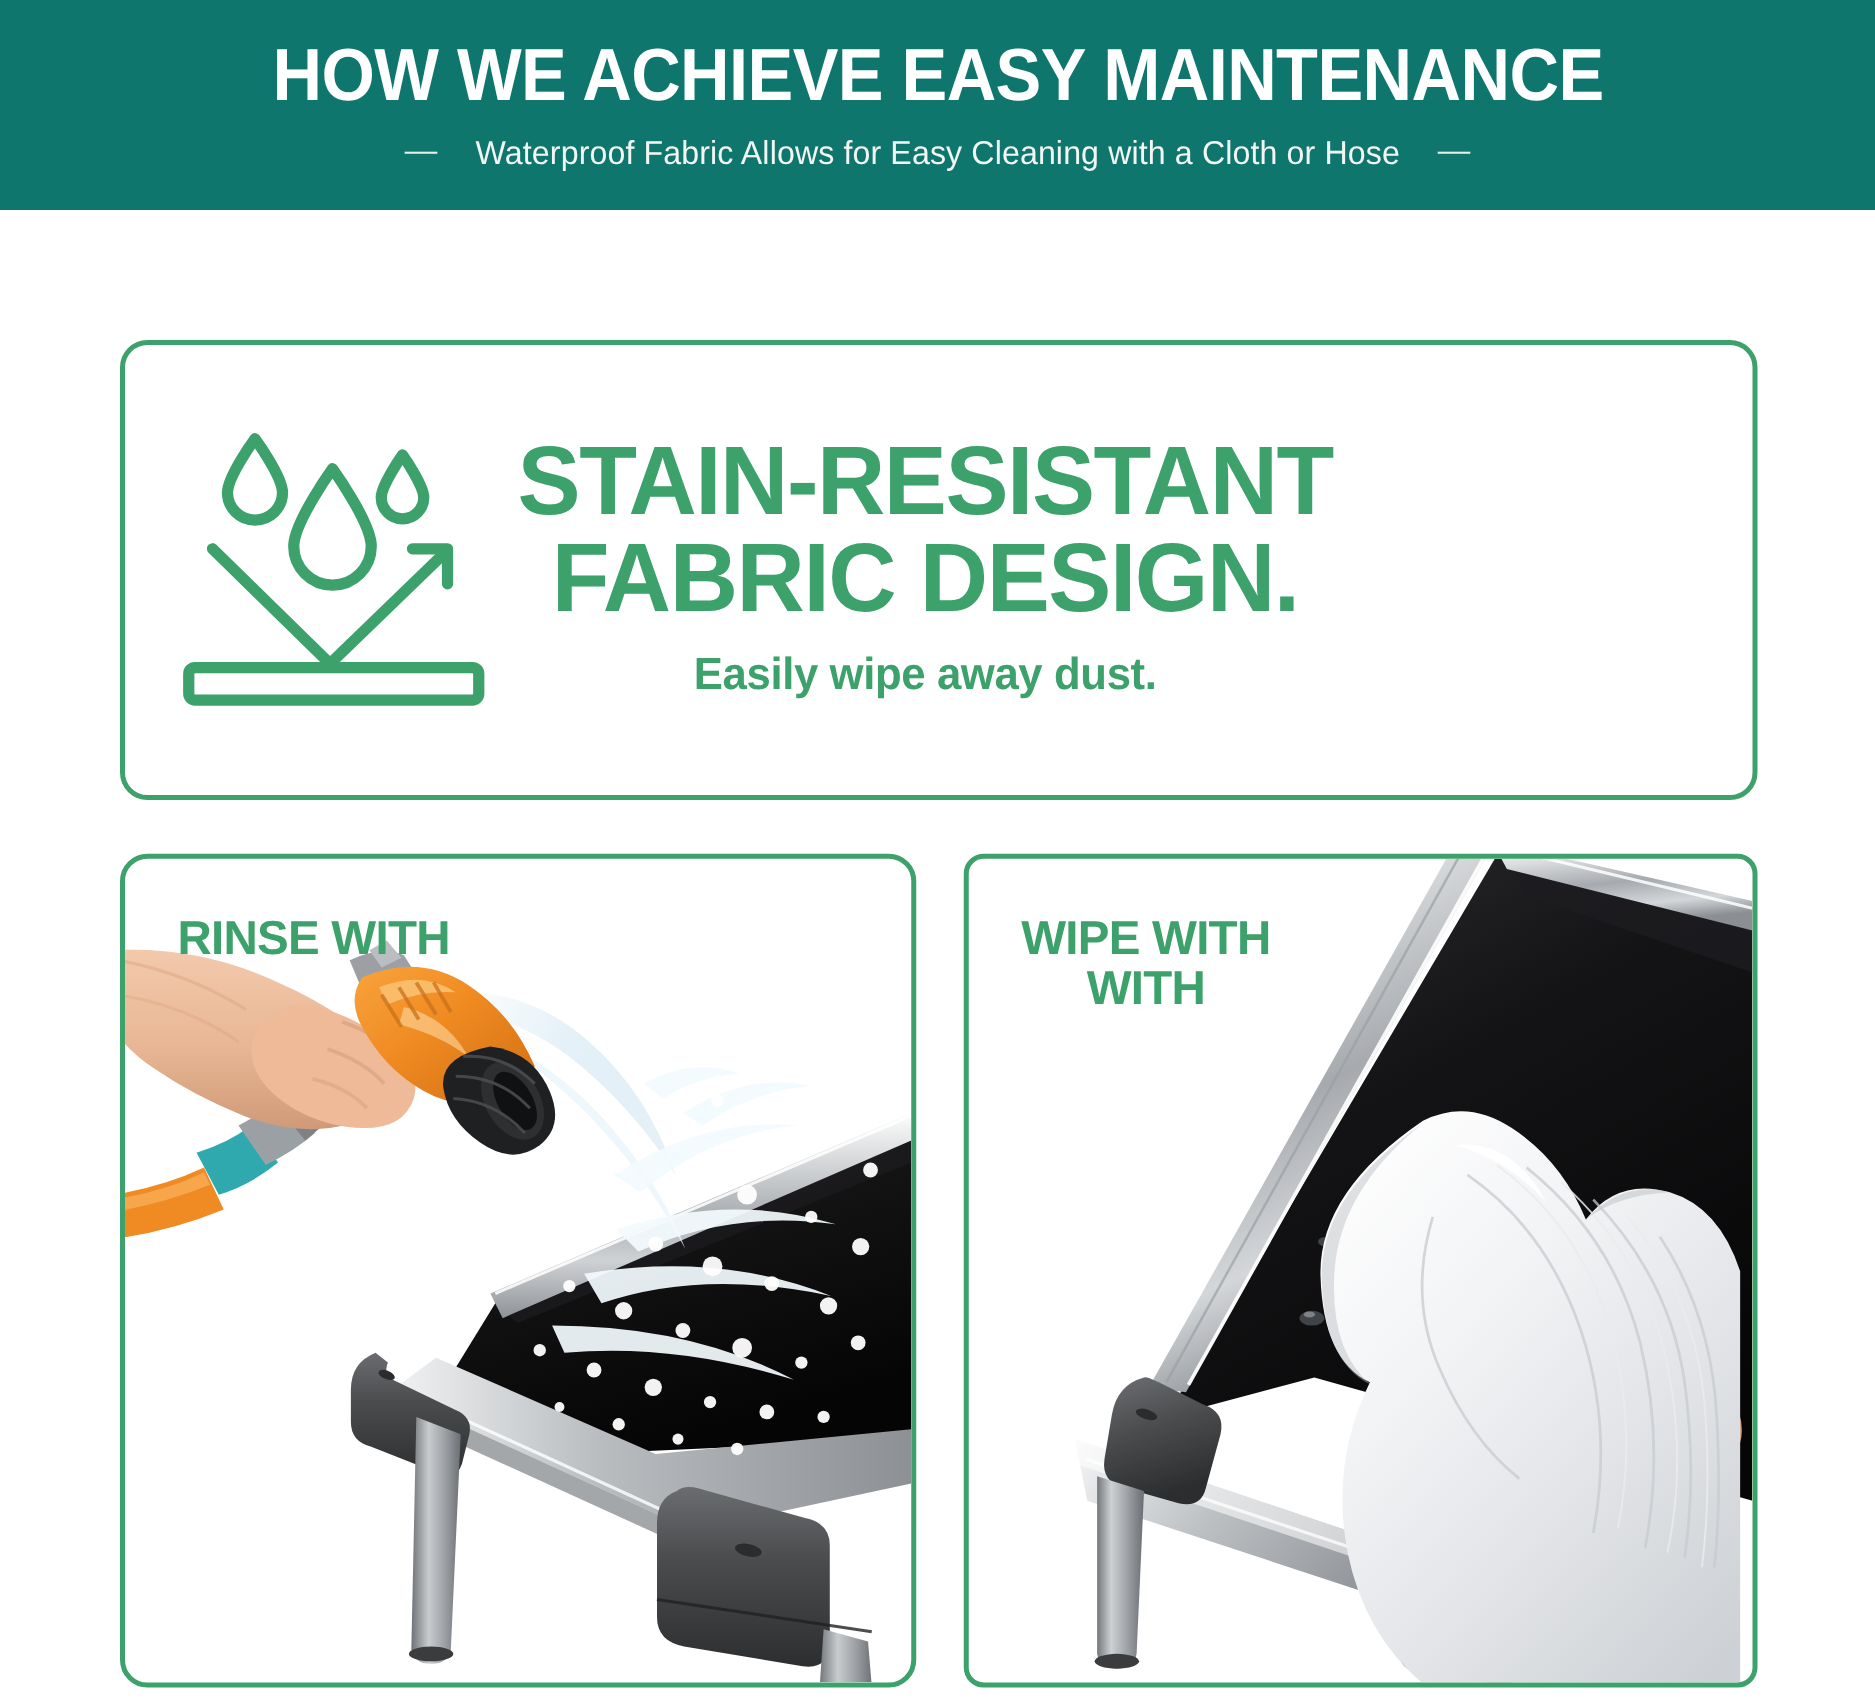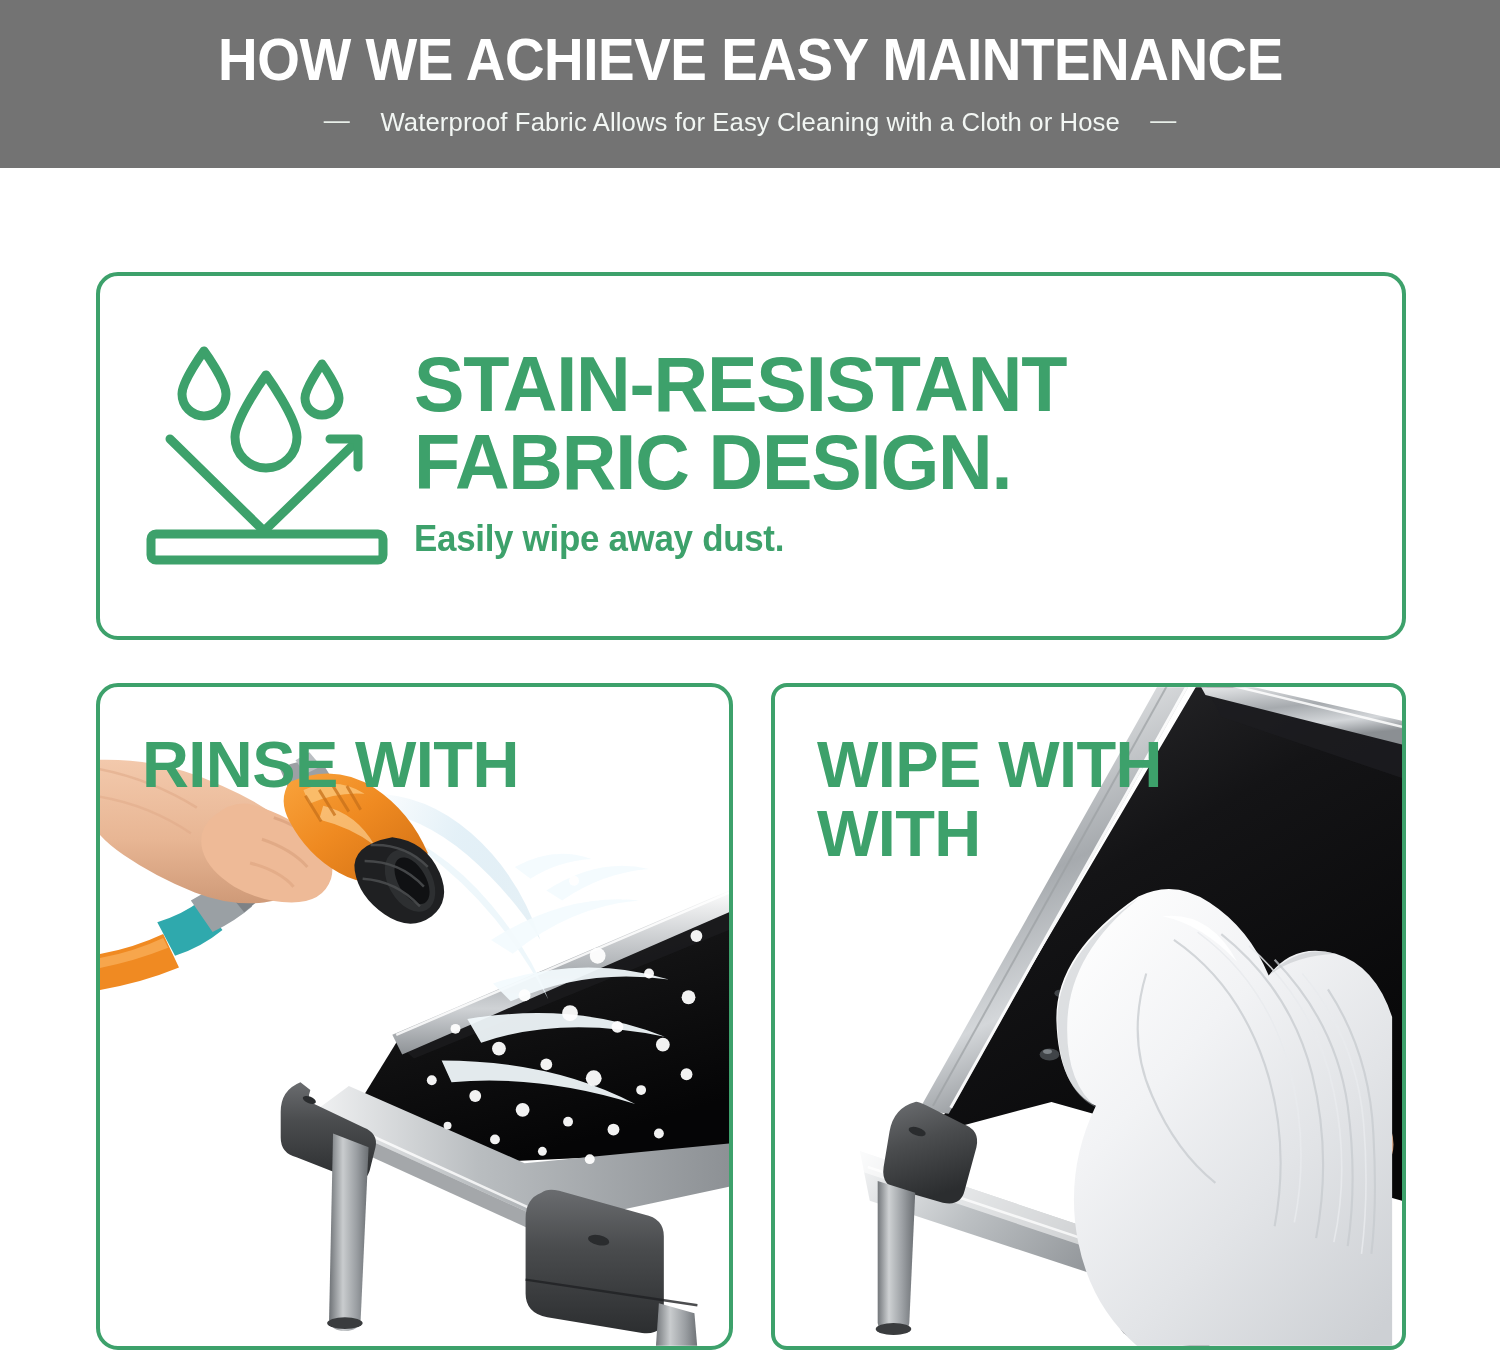--- a/index.html
+++ b/index.html
@@ -7,21 +7,21 @@
   body {
     background:#ffffff;
     font-family:"Liberation Sans", sans-serif;
     overflow:hidden;
     position:relative;
   }
 
   
   .header {
     position:absolute; left:0; top:0; width:1500px; height:168px;
-    background:#737373;
+    background:#0f766e;
     display:flex; flex-direction:column;
     align-items:center; justify-content:center;
   }
   .header-title {
     color:#ffffff;
     font-size:59px;
     font-weight:bold;
     letter-spacing:-0.5px;
     line-height:1.02;
     text-align:center;
@@ -45,20 +45,21 @@
     transform:translateY(-2px);
   }
 
   
   .card {
     position:absolute;
     background:#ffffff;
     border:4px solid #3da16b;
     border-radius:22px;
     overflow:hidden;
+    text-align:center;
   }
   #card-stain  { left:96px;  top:272px; width:1310px; height:368px; }
   #card-rinse  { left:96px;  top:683px; width:637px;  height:667px; }
   #card-wipe   { left:771px; top:683px; width:635px;  height:667px;border-radius:16px; }
 
   
   .stain-inner { display:flex; align-items:center; height:100%; padding:0 0 0 42px; }
   .drop-icon { flex:0 0 auto; width:250px; height:250px; }
   .stain-text { margin-left:22px; padding-bottom:6px; }
   .stain-head {
@@ -79,21 +80,21 @@
     margin-top:17px;
     transform:scaleX(0.97);
     transform-origin:left center;
     white-space:nowrap;
   }
 
   
   .photo-head {
     position:absolute; left:42px; top:44px;
     color:#3da16b;
-    font-size:65px;
+    font-size:38px;
     font-weight:bold;
     line-height:1.06;
     letter-spacing:-0.6px;
     z-index:5;
     pointer-events:none;
   }
   .photo-stage { position:absolute; inset:0; overflow:hidden; }
   .photo-stage svg { position:absolute; left:0; top:0; width:100%; height:100%; }
 </style>
 </head>

